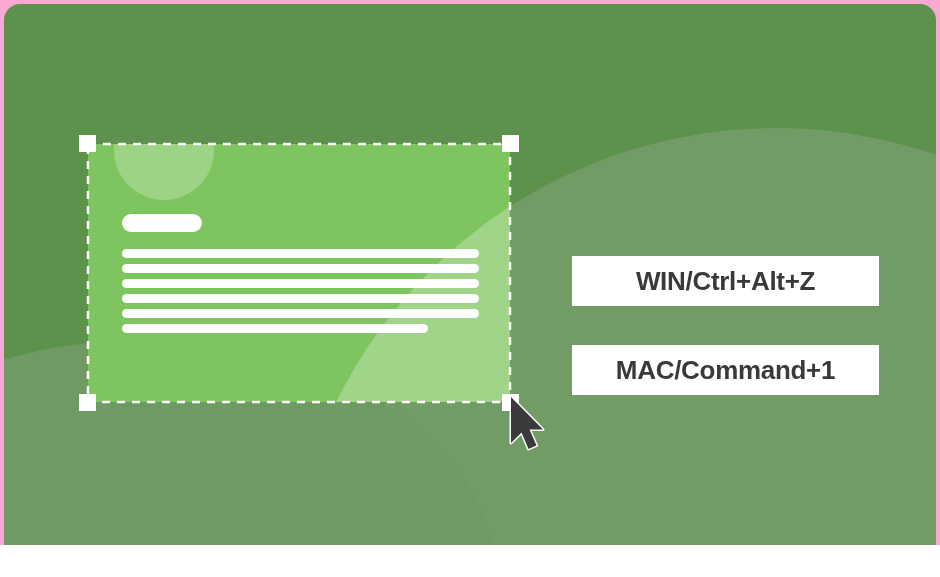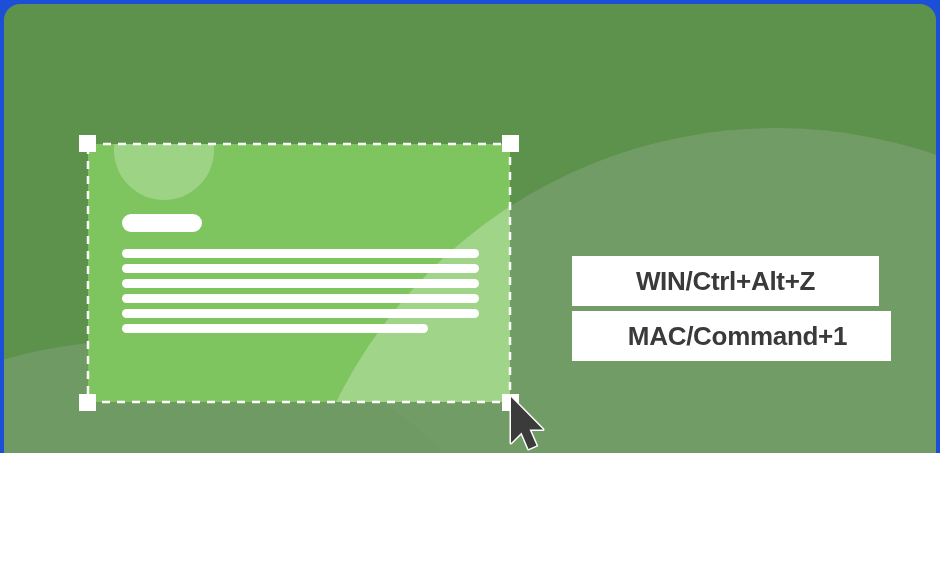--- a/index.html
+++ b/index.html
@@ -6,23 +6,23 @@
   html, body {
     margin: 0;
     padding: 0;
     background: #ffffff;
     font-family: "Liberation Sans", sans-serif;
   }
 
   #stage {
     position: relative;
     width: 940px;
-    height: 453px;
+    height: 545px;
     overflow: hidden;
-    background: #1d4ed8;
+    background: #f9a8d4;
   }
 
   
   .canvas {
     position: absolute;
     left: 4px;
     top: 4px;
     width: 932px;
     height: 569px;
     border-radius: 16px;
@@ -150,21 +150,21 @@
     background: #ffffff;
     display: flex;
     align-items: center;
     justify-content: center;
     color: #3a3a3a;
     font-size: 26px;
     font-weight: bold;
     letter-spacing: -0.3px;
     white-space: nowrap;
   }
-  .chip + .chip { margin-top: 5px; padding-left: 12px; }
+  .chip + .chip { margin-top: 39px; }
 </style>
 </head>
 <body>
 
 <div id="stage">
 
   <div class="canvas">
 
     <div class="blob-right"></div>
     <div class="blob-bottom-left"></div>

